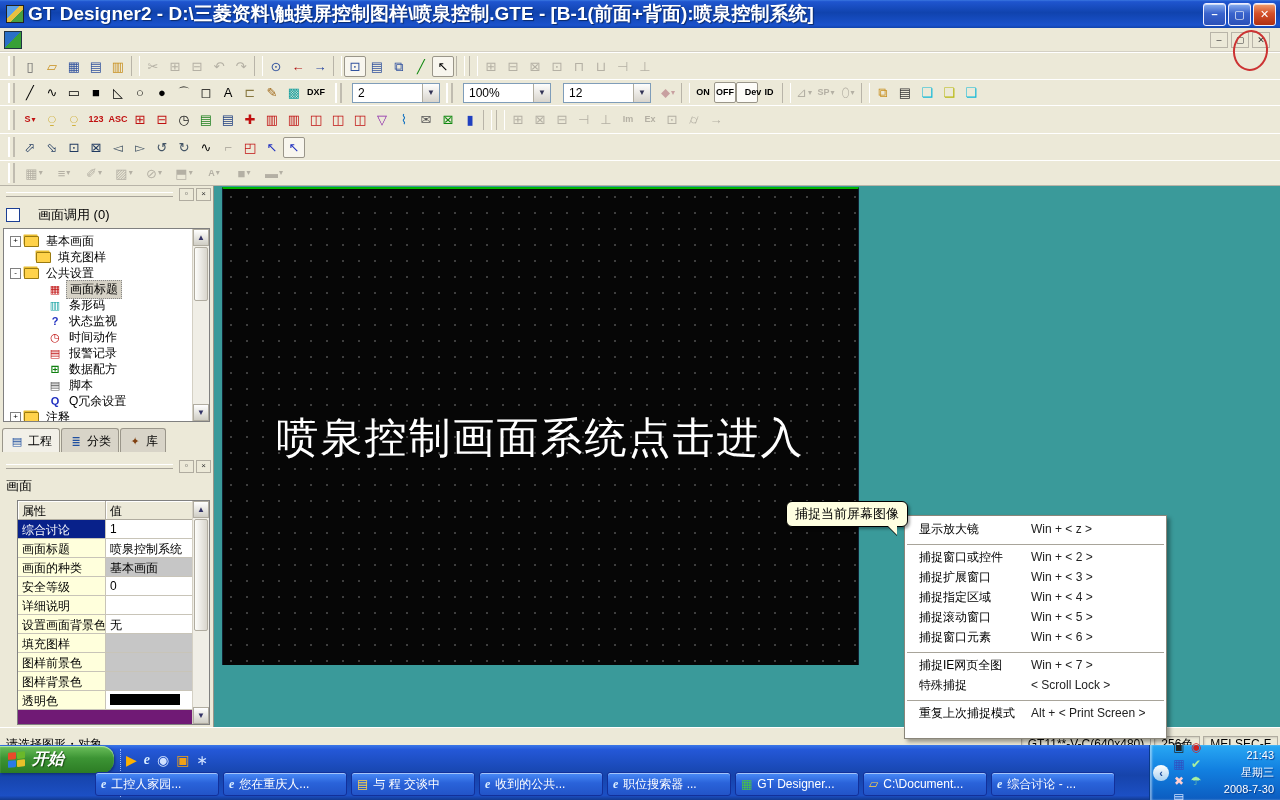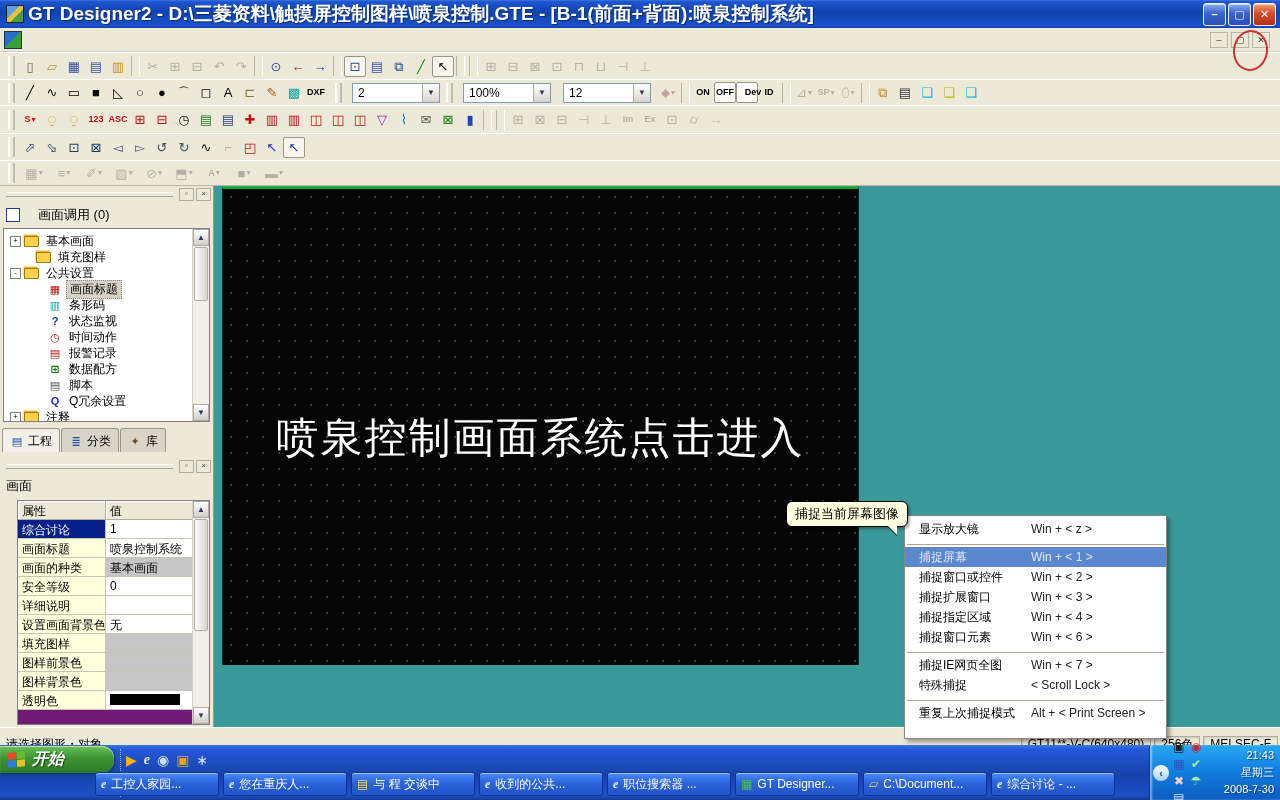--- a/index.html
+++ b/index.html
@@ -784,40 +784,40 @@
     <div class="mi">
       <span class="milabel">显示放大镜</span>
       <span class="mishort">Win + &lt; z &gt;</span>
     </div>
 
     <div class="mi sep">
       
       
     </div>
 
-    <div class="mi hl">
-      <span class="milabel">捕捉屏幕</span>
-      <span class="mishort">Win + &lt; 1 &gt;</span>
-    </div>
 
     <div class="mi">
       <span class="milabel">捕捉窗口或控件</span>
       <span class="mishort">Win + &lt; 2 &gt;</span>
     </div>
 
     <div class="mi">
       <span class="milabel">捕捉扩展窗口</span>
       <span class="mishort">Win + &lt; 3 &gt;</span>
     </div>
 
     <div class="mi">
       <span class="milabel">捕捉指定区域</span>
       <span class="mishort">Win + &lt; 4 &gt;</span>
     </div>
 
+    <div class="mi">
+      <span class="milabel">捕捉滚动窗口</span>
+      <span class="mishort">Win + &lt; 5 &gt;</span>
+    </div>
 
     <div class="mi">
       <span class="milabel">捕捉窗口元素</span>
       <span class="mishort">Win + &lt; 6 &gt;</span>
     </div>
 
     <div class="mi sep">
       
       
     </div>

